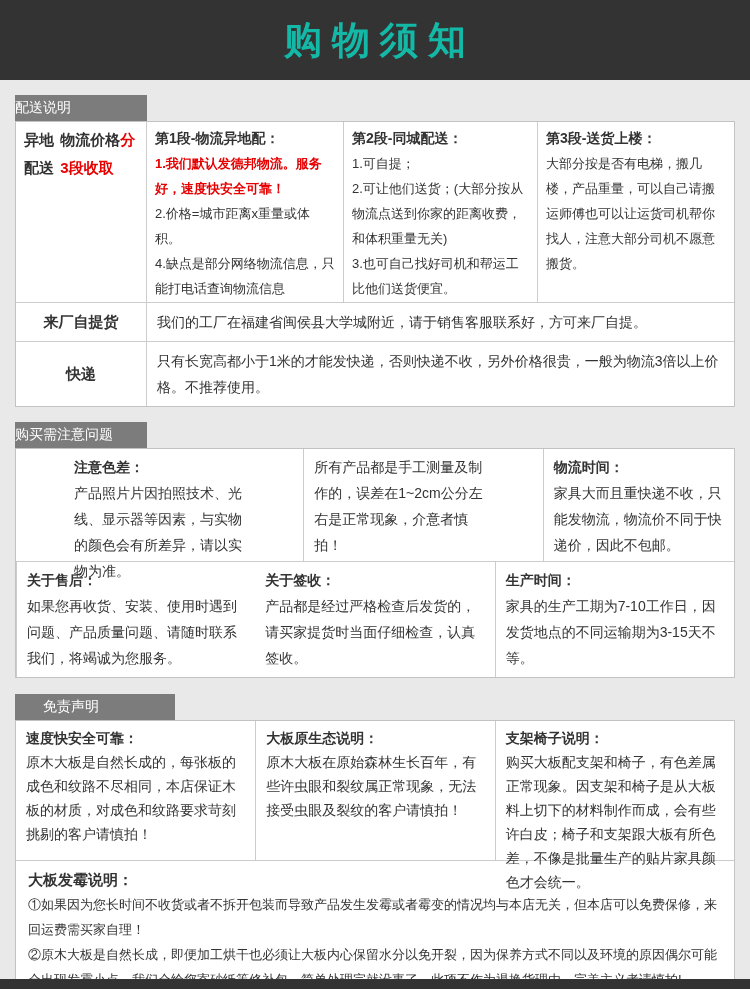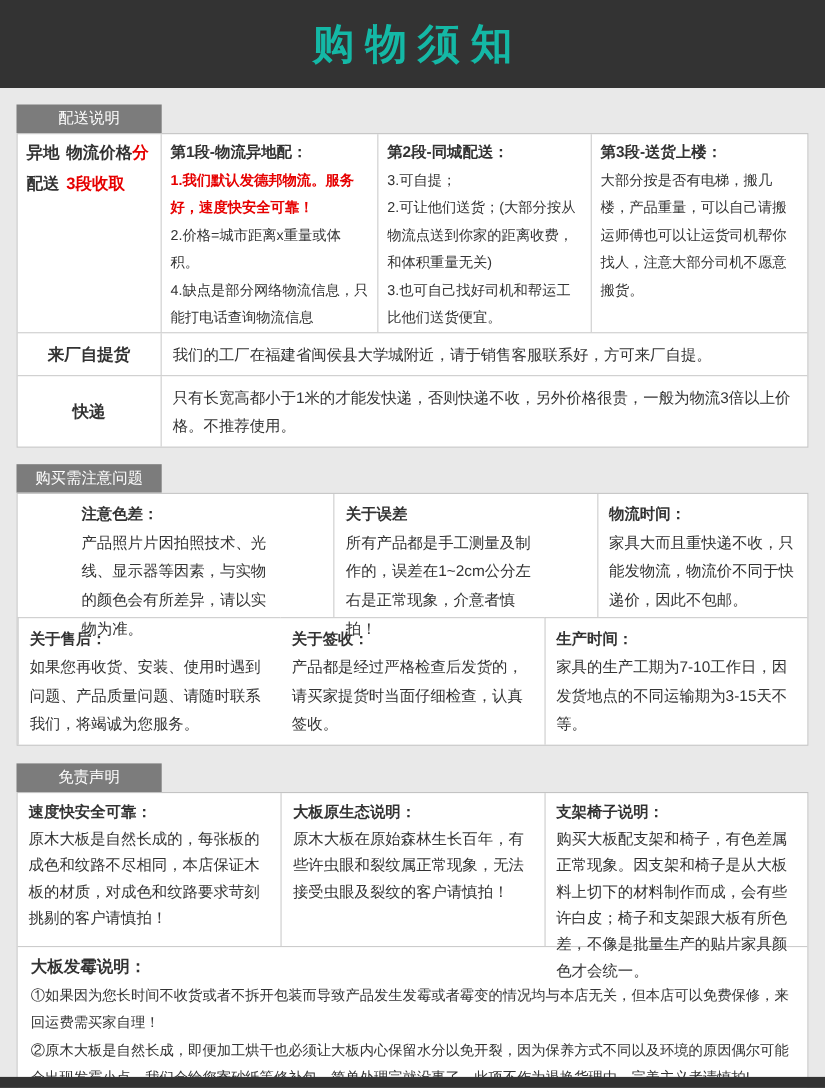--- a/index.html
+++ b/index.html
@@ -15,23 +15,23 @@
   html,body{margin:0;padding:0;}
   body{font-family:"Liberation Sans",sans-serif;background:#fff;}
   .page{position:relative;width:750px;height:989px;background:var(--page-bg);overflow:hidden;}
 
   
   .banner{height:80px;background:var(--header-bg);display:flex;align-items:center;justify-content:center;}
   .banner .title{color:#14b8a6;font-size:38px;font-weight:bold;letter-spacing:10px;padding-left:10px;}
 
   
   .tab{display:block;width:132px;margin:15px 0 0 15px;background:var(--tab-bg);color:var(--tab-text);
-       font-size:14px;text-align:center;padding:4px 0;}
+       font-size:14px;padding:4px 0;}
   .tab2{}
-  .tab3{margin-top:16px;}
+  .tab3{margin-top:16px;padding-left:28px;}
 
   
   .box{margin:0 15px;background:var(--box-bg);border:1px solid #c3c3c3;color:var(--text);}
 
   
   .s1-row1{display:grid;grid-template-columns:130px 197px 194px 1fr;}
   .s1-cell{border-left:1px solid var(--border);padding:4px 8px 6px 8px;font-size:13px;line-height:25px;}
   .s1-cell:first-child{border-left:none;}
   .s1-label{display:flex;flex-direction:row;justify-content:center;align-items:flex-start;
             font-weight:bold;font-size:15px;line-height:28px;height:180px;box-sizing:border-box;}
@@ -76,21 +76,21 @@
         <span><span>物流价格</span><span class="red">分3段收取</span></span>
       </div>
       <div class="s1-cell">
         <div class="cell-h">第1段-物流异地配：</div>
         <div class="red">1.我们默认发德邦物流。服务好，速度快安全可靠！</div>
         <div>2.价格=城市距离x重量或体积。</div>
         <div>4.缺点是部分网络物流信息，只能打电话查询物流信息</div>
       </div>
       <div class="s1-cell">
         <div class="cell-h">第2段-同城配送：</div>
-        <div>3.可自提；</div>
+        <div>1.可自提；</div>
         <div>2.可让他们送货；(大部分按从物流点送到你家的距离收费，和体积重量无关)</div>
         <div>3.也可自己找好司机和帮运工比他们送货便宜。</div>
       </div>
       <div class="s1-cell">
         <div class="cell-h">第3段-送货上楼：</div>
         <div>大部分按是否有电梯，搬几楼，产品重量，可以自己请搬运师傅也可以让运货司机帮你找人，注意大部分司机不愿意搬货。</div>
       </div>
     </div>
     <div class="s1-row row2">
       <div class="lab">来厂自提货</div>
@@ -103,21 +103,20 @@
   </div>
 
   <div class="tab tab2">购买需注意问题</div>
   <div class="box">
     <div class="grid3 n-row1">
       <div class="n-cell first">
         <div class="cell-h">注意色差：</div>
         <div>产品照片片因拍照技术、光线、显示器等因素，与实物的颜色会有所差异，请以实物为准。</div>
       </div>
       <div class="n-cell">
-        <div class="cell-h">关于误差</div>
         <div>所有产品都是手工测量及制作的，误差在1~2cm公分左右是正常现象，介意者慎拍！</div>
       </div>
       <div class="n-cell">
         <div class="cell-h">物流时间：</div>
         <div>家具大而且重快递不收，只能发物流，物流价不同于快递价，因此不包邮。</div>
       </div>
     </div>
     <div class="grid3 n-row2">
       <div class="n-cell">
         <div class="cell-h">关于售后：</div>

